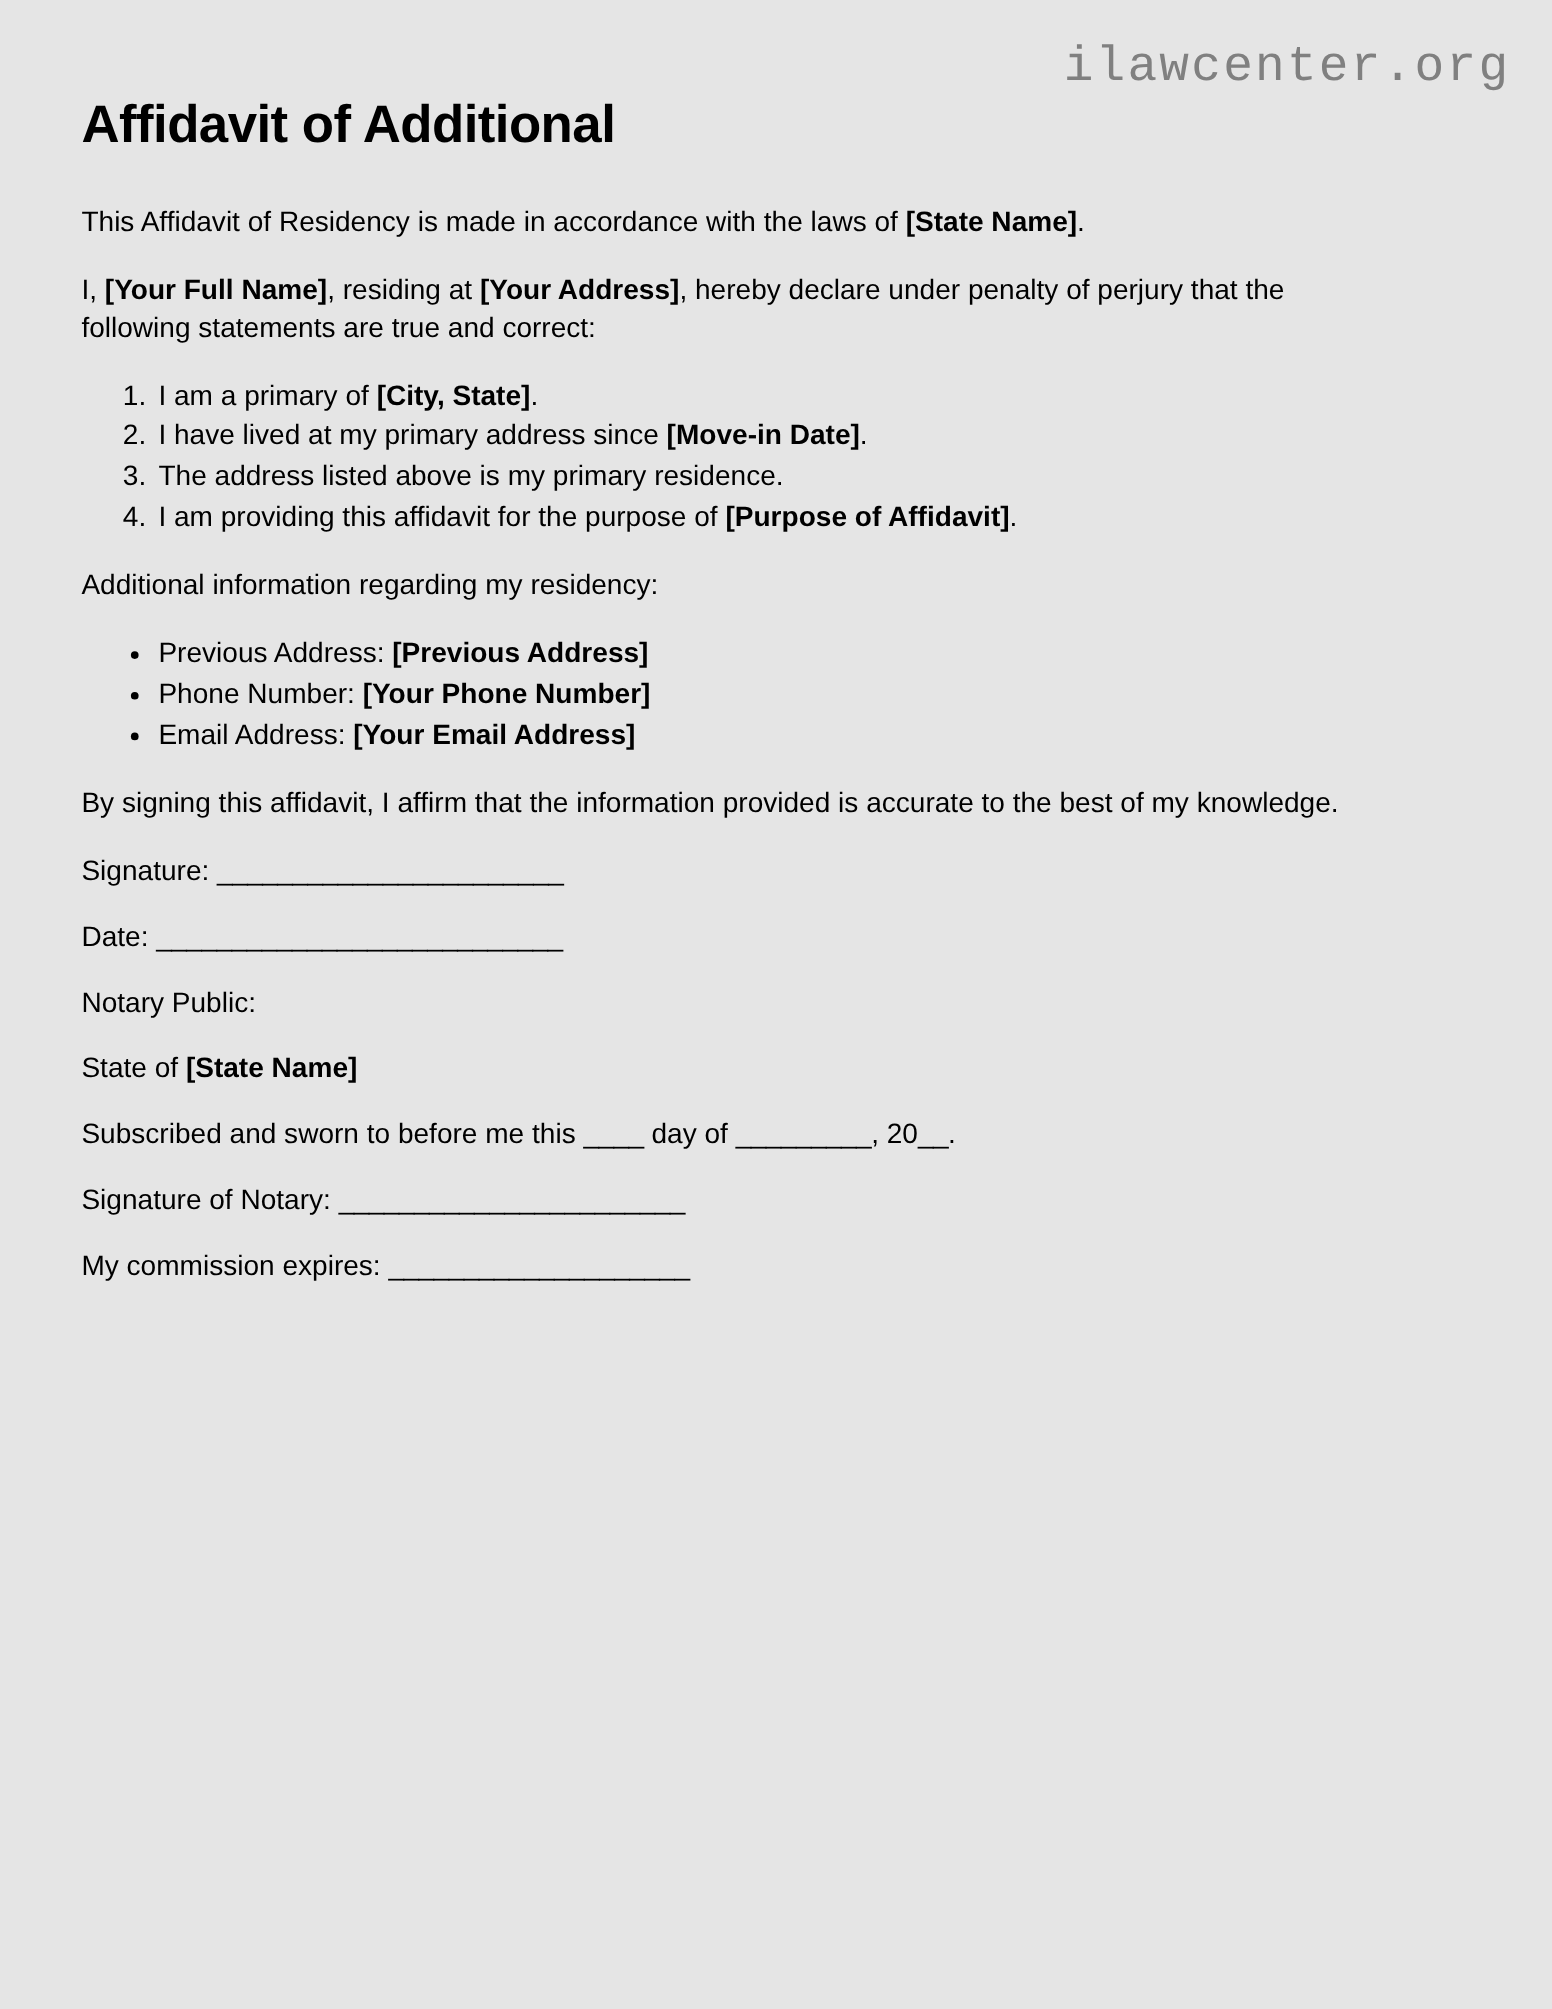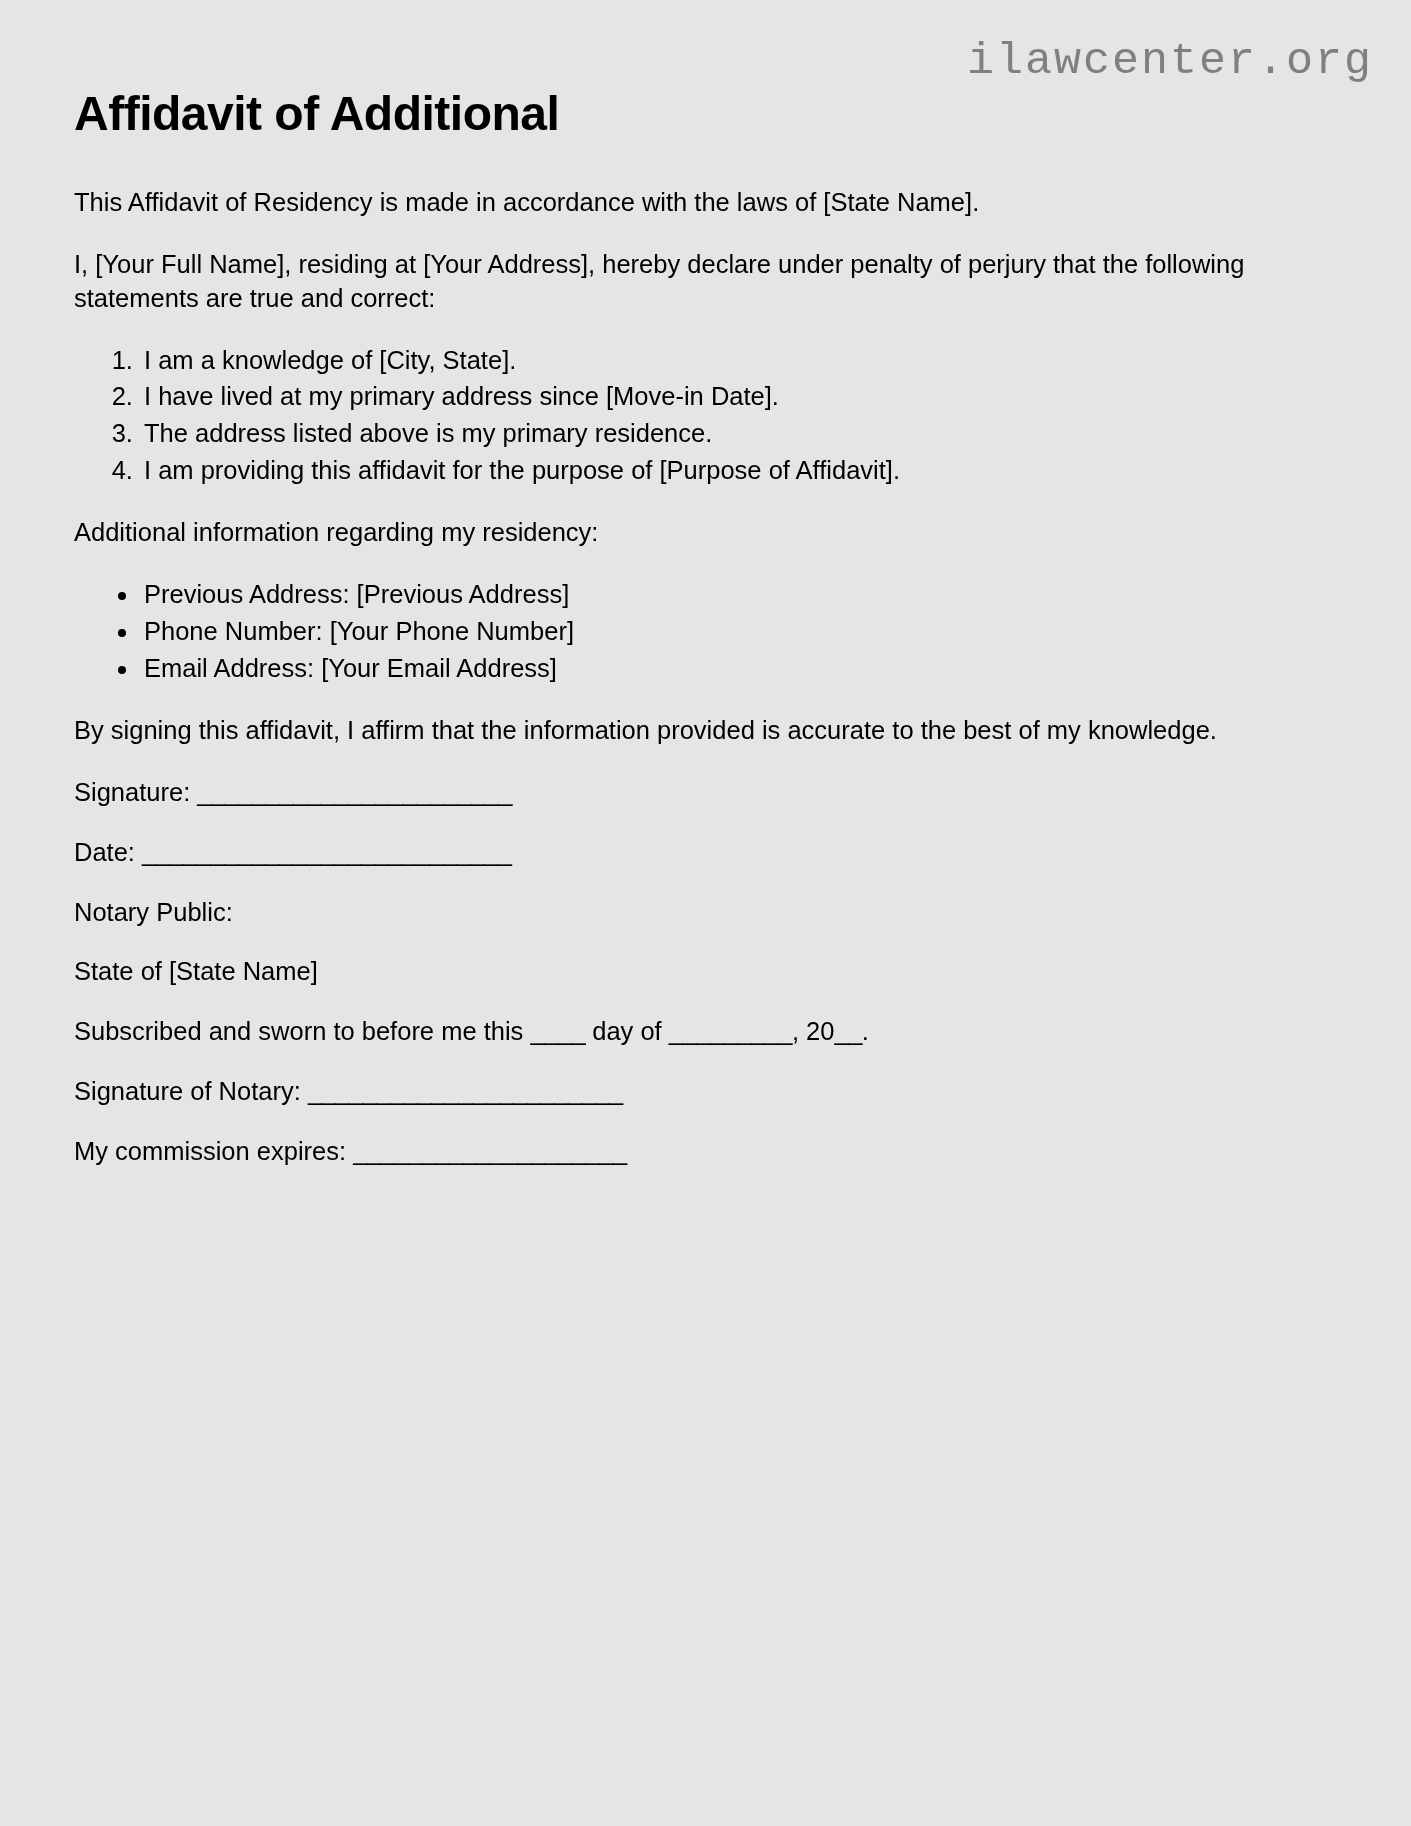--- a/index.html
+++ b/index.html
@@ -80,21 +80,21 @@
   }
 
   p.field-line {
     font-size: 25.5px;
     line-height: 1.33;
     margin: 0 0 26px 0;
     white-space: pre-wrap;
   }
 
   b, strong {
-    font-weight: normal;
+    font-weight: bold;
   }
 
   .blank {
     letter-spacing: -0.5px;
   }
 </style>
 </head>
 <body>
 
 <div class="page">
@@ -103,21 +103,21 @@
 
   <div class="content">
 
     <h1 class="doc-title">Affidavit of Additional</h1>
 
     <p class="para"><span>This Affidavit of Residency is made in accordance with the laws of </span><b>[State Name]</b><span>.</span></p>
 
     <p class="para"><span>I, </span><b>[Your Full Name]</b><span>, residing at </span><b>[Your Address]</b><span>, hereby declare under penalty of perjury that the following statements are true and correct:</span></p>
 
     <ol class="numbered">
-      <li><span>I am a knowledge of </span><b>[City, State]</b><span>.</span></li>
+      <li><span>I am a primary of </span><b>[City, State]</b><span>.</span></li>
       <li><span>I have lived at my primary address since </span><b>[Move-in Date]</b><span>.</span></li>
       <li><span>The address listed above is my primary residence.</span><b></b><span></span></li>
       <li><span>I am providing this affidavit for the purpose of </span><b>[Purpose of Affidavit]</b><span>.</span></li>
     </ol>
 
     <p class="para">Additional information regarding my residency:</p>
 
     <ul class="bulleted">
       <li><span>Previous Address: </span><b>[Previous Address]</b></li>
       <li><span>Phone Number: </span><b>[Your Phone Number]</b></li>

